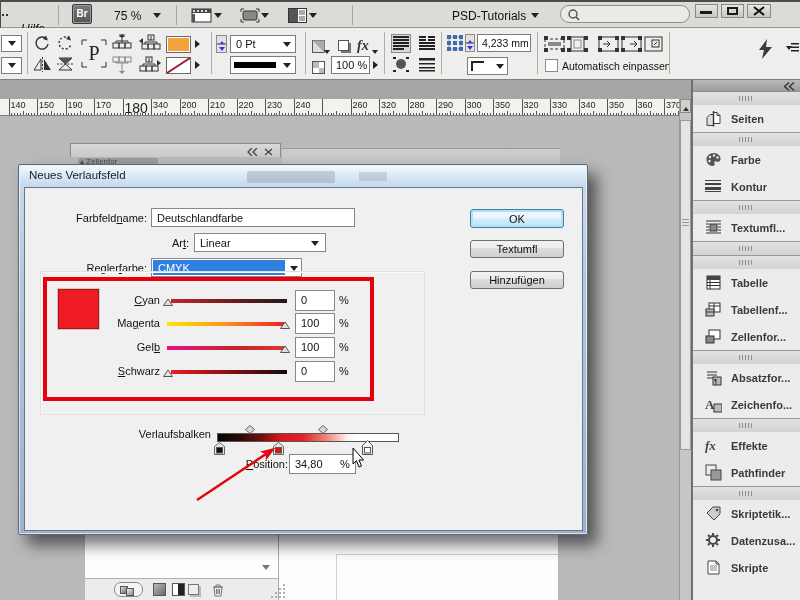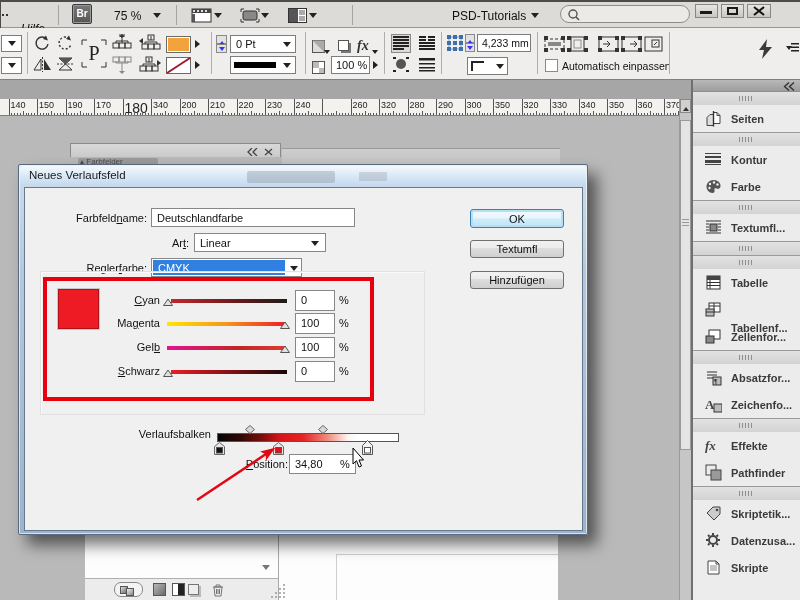--- a/index.html
+++ b/index.html
@@ -602,40 +602,40 @@
           <line x1="8.5" y1="1" x2="8.5" y2="16.5" stroke="#333" stroke-width="1.4"></line>
         </svg></div>
       <div class="abs" style="left:38px;top:8px;font-size:11px;font-weight:bold;color:#3a3a3a;">Seiten</div>
     </div>
     <div style="height:1px;background:#9a9a9a;box-shadow:0 1px 0 #fff;"></div>
     <div style="position:relative;height:13px;background:linear-gradient(#e2e2e2,#d3d3d3);">
       <div class="abs" style="left:46px;top:4px;width:13px;height:5px;background:repeating-linear-gradient(90deg,#8f8f8f 0,#8f8f8f 1px,#d9d9d9 1px,#d9d9d9 3px);"></div>
     </div>
     <div style="position:relative;height:27px;">
       <div class="abs" style="left:12px;top:5px;width:17px;height:17px;"><svg width="17" height="17">
-          <g fill="#444">
-            <rect y="2" width="16" height="1"></rect>
-            <rect y="5" width="16" height="2"></rect>
-            <rect y="9" width="16" height="3"></rect>
-            <rect y="13" width="16" height="1"></rect>
-          </g>
-        </svg></div>
-      <div class="abs" style="left:38px;top:8px;font-size:11px;font-weight:bold;color:#3a3a3a;">Kontur</div>
-    </div>
-    <div style="position:relative;height:27px;">
-      <div class="abs" style="left:12px;top:5px;width:17px;height:17px;"><svg width="17" height="17">
           <path d="M8.5 2 C13 2 16 5 15.5 8.5 C15 11 13 11 11.5 10.5 C10 10 9 10.5 9.5 12 C10 14 9 15 7.5 15 C4 15 1.5 12 1.5 8.5 C1.5 5 4.5 2 8.5 2 Z" fill="#555"></path>
           <g fill="#eee">
             <circle cx="5" cy="6" r="1.2"></circle>
             <circle cx="9" cy="4.5" r="1.2"></circle>
             <circle cx="12.5" cy="6.5" r="1.2"></circle>
             <circle cx="4.5" cy="10" r="1.2"></circle>
           </g>
         </svg></div>
       <div class="abs" style="left:38px;top:8px;font-size:11px;font-weight:bold;color:#3a3a3a;">Farbe</div>
+    </div>
+    <div style="position:relative;height:27px;">
+      <div class="abs" style="left:12px;top:5px;width:17px;height:17px;"><svg width="17" height="17">
+          <g fill="#444">
+            <rect y="2" width="16" height="1"></rect>
+            <rect y="5" width="16" height="2"></rect>
+            <rect y="9" width="16" height="3"></rect>
+            <rect y="13" width="16" height="1"></rect>
+          </g>
+        </svg></div>
+      <div class="abs" style="left:38px;top:8px;font-size:11px;font-weight:bold;color:#3a3a3a;">Kontur</div>
     </div>
     <div style="height:1px;background:#9a9a9a;box-shadow:0 1px 0 #fff;"></div>
     <div style="position:relative;height:13px;background:linear-gradient(#e2e2e2,#d3d3d3);">
       <div class="abs" style="left:46px;top:4px;width:13px;height:5px;background:repeating-linear-gradient(90deg,#8f8f8f 0,#8f8f8f 1px,#d9d9d9 1px,#d9d9d9 3px);"></div>
     </div>
     <div style="position:relative;height:27px;">
       <div class="abs" style="left:12px;top:5px;width:17px;height:17px;"><svg width="17" height="17">
           <rect x="5" y="5" width="7" height="7" fill="#888" stroke="#333"></rect>
           <g stroke="#333">
             <line x1="1" y1="2" x2="16" y2="2"></line>
@@ -669,21 +669,21 @@
       <div class="abs" style="left:38px;top:8px;font-size:11px;font-weight:bold;color:#3a3a3a;">Tabelle</div>
     </div>
     <div style="position:relative;height:27px;">
       <div class="abs" style="left:12px;top:5px;width:17px;height:17px;"><svg width="17" height="17">
           <rect x="4" y="2" width="11" height="9" fill="#fff" stroke="#333"></rect>
           <line x1="4" y1="5" x2="15" y2="5" stroke="#333"></line>
           <line x1="9" y1="2" x2="9" y2="11" stroke="#333"></line>
           <rect x="1" y="8" width="8" height="7" fill="#bbb" stroke="#333"></rect>
           <line x1="1" y1="11" x2="9" y2="11" stroke="#333"></line>
         </svg></div>
-      <div class="abs" style="left:38px;top:8px;font-size:11px;font-weight:bold;color:#3a3a3a;margin-top:18px;">Tabellenf...</div>
+      <div class="abs" style="left:38px;top:8px;font-size:11px;font-weight:bold;color:#3a3a3a;">Tabellenf...</div>
     </div>
     <div style="position:relative;height:27px;">
       <div class="abs" style="left:12px;top:5px;width:17px;height:17px;"><svg width="17" height="17">
           <rect x="4" y="2" width="11" height="9" fill="#fff" stroke="#333"></rect>
           <rect x="1" y="8" width="8" height="7" fill="#888" stroke="#333"></rect>
         </svg></div>
       <div class="abs" style="left:38px;top:8px;font-size:11px;font-weight:bold;color:#3a3a3a;">Zellenfor...</div>
     </div>
     <div style="height:1px;background:#9a9a9a;box-shadow:0 1px 0 #fff;"></div>
     <div style="position:relative;height:13px;background:linear-gradient(#e2e2e2,#d3d3d3);">
@@ -769,21 +769,21 @@
 <div class="abs" style="left:70px;top:143px;width:211px;height:22px;background:linear-gradient(#d8d8d8,#c2c2c2);border:1px solid #8a8a8a;">
   <svg class="abs" style="left:176px;top:4px;" width="12" height="8">
       <path d="M5 0 L1 4 L5 8 M10 0 L6 4 L10 8" stroke="#444" fill="none" stroke-width="1.3"></path>
     </svg>
   <svg class="abs" style="left:193px;top:4px;" width="9" height="8">
       <path d="M1 1 L8 7 M8 1 L1 7" stroke="#444" stroke-width="1.3"></path>
     </svg>
 </div>
 <div class="abs" style="left:70px;top:157px;width:211px;height:10px;background:#b8b8b8;">
   <div class="abs" style="left:8px;top:1px;width:80px;height:8px;background:#9a9a9a;border-radius:2px;"></div>
-    <div class="abs" style="left:10px;top:0px;font-size:8px;color:#4a4a4a;">▴ Farbfelder</div>
+    <div class="abs" style="left:10px;top:0px;font-size:8px;color:#4a4a4a;">▴ Zellenfor</div>
 </div>
 <div class="abs" style="left:282px;top:148px;width:278px;height:17px;background:linear-gradient(#cecece,#c2c2c2);border-top:1px solid #9a9a9a;"></div>
 
 <div class="abs" style="left:85px;top:530px;width:473px;height:70px;background:#fdfdfd;">
   <div class="abs" style="left:193px;top:0;width:1px;height:70px;background:#a8a8a8;"></div>
   <div class="abs" style="left:251px;top:24px;width:222px;height:1px;background:#d0d0d0;"></div>
   <div class="abs" style="left:251px;top:24px;width:1px;height:46px;background:#d0d0d0;"></div>
   <div class="abs" style="left:177px;top:35px;width:0;height:0;border:4px solid transparent;border-top:5px solid #777;"></div>
 
   <div class="abs" style="left:0;top:48px;width:193px;height:22px;background:#ececec;border-top:1px solid #b0b0b0;">

